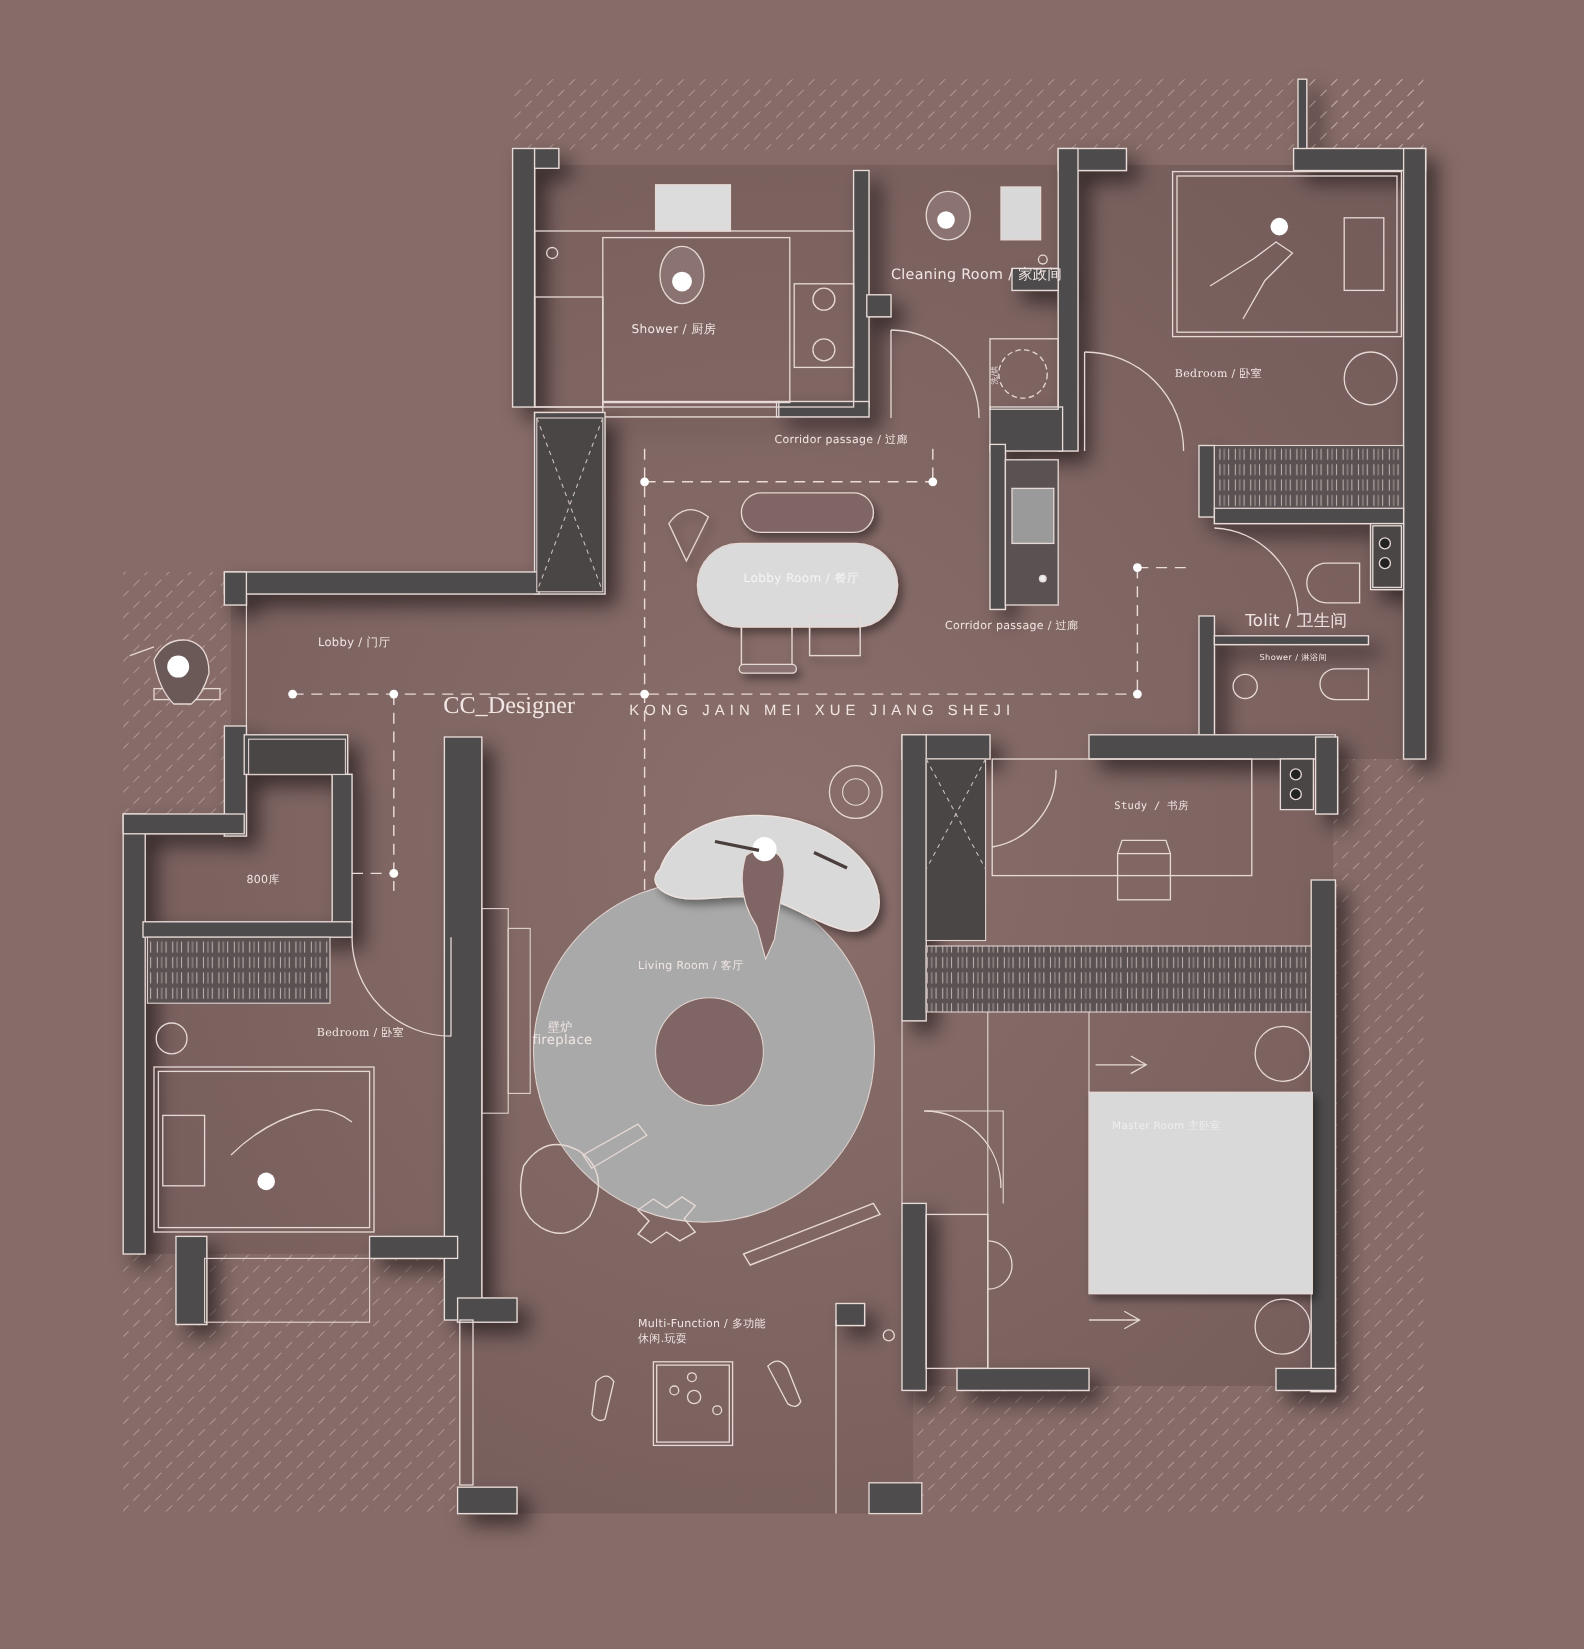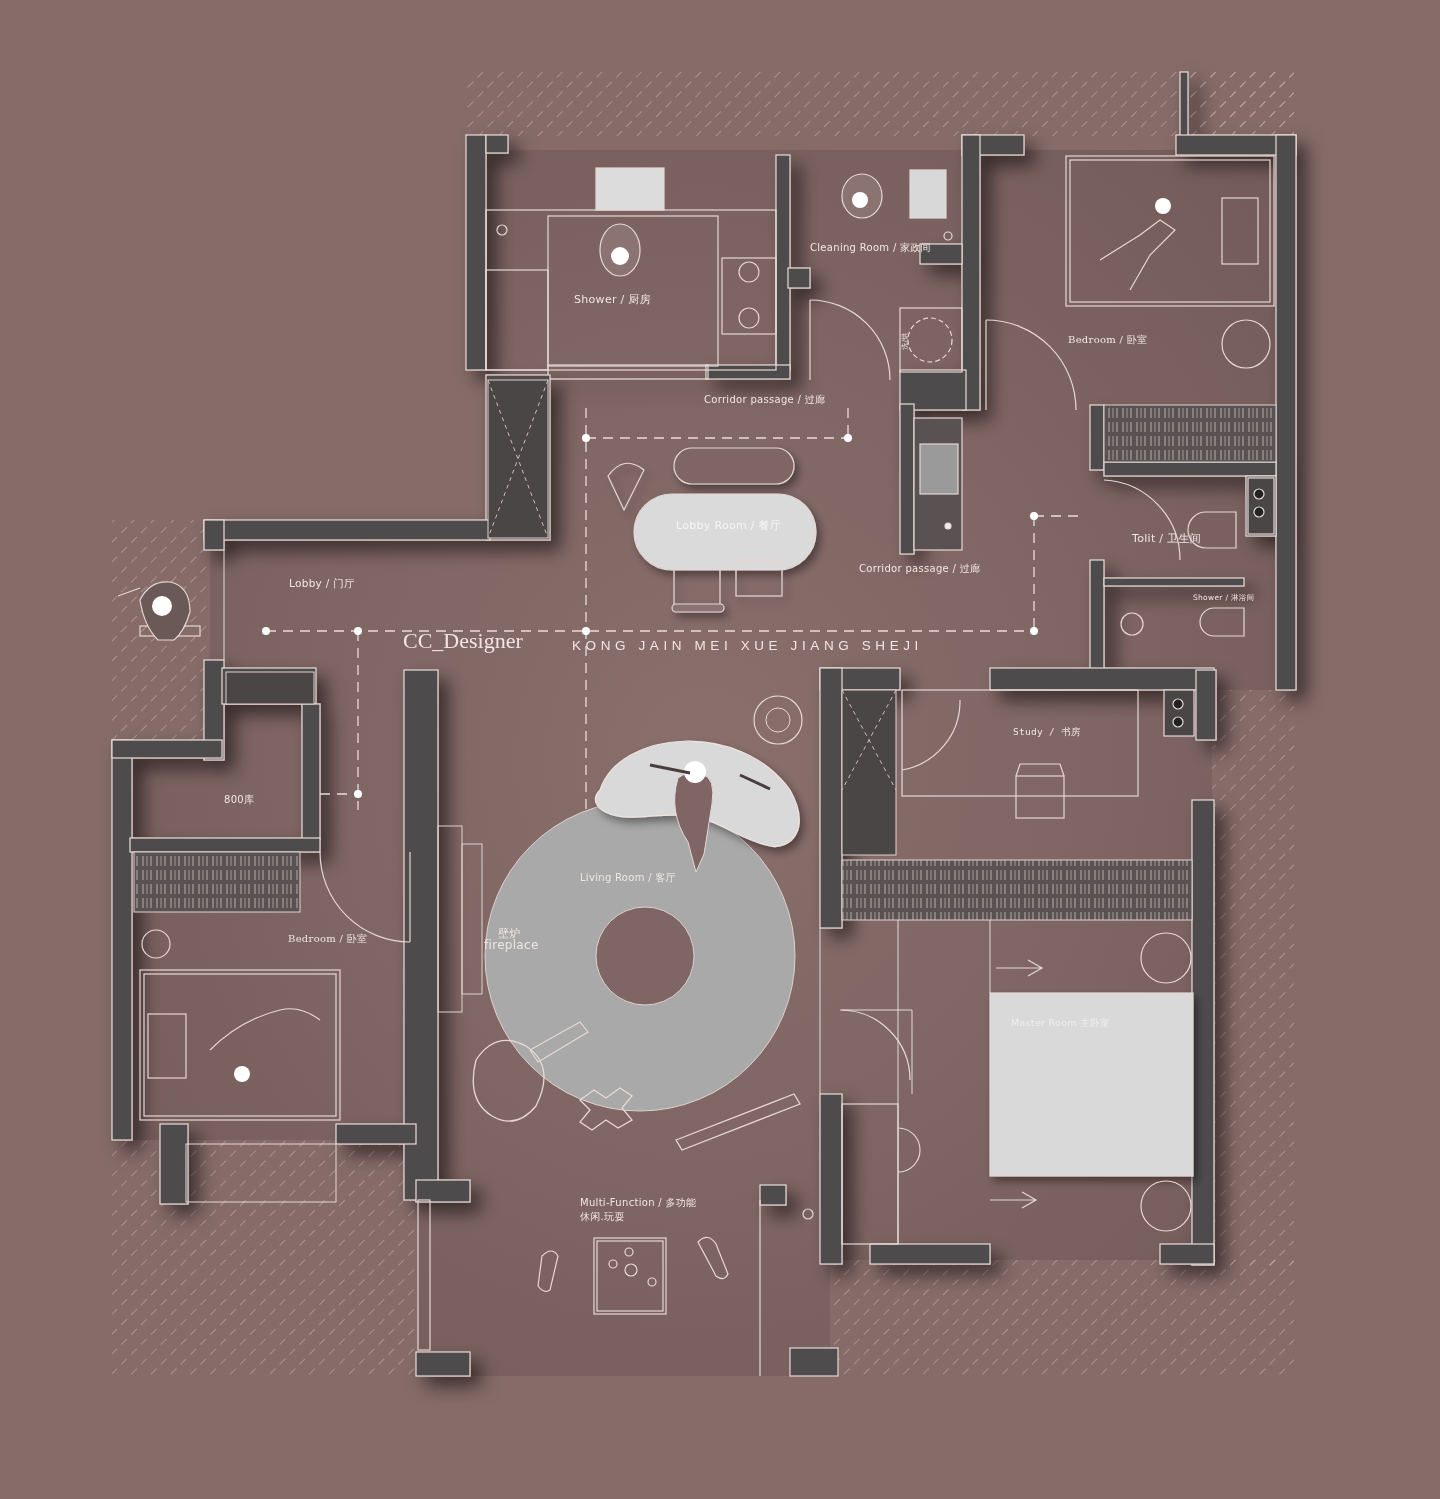--- a/index.html
+++ b/index.html
@@ -259,28 +259,28 @@
   </g>
 
   <g fill="none" stroke="#e6d8d4" stroke-width="1">
     <line x1="820" y1="928" x2="820" y2="1094"></line>
     <path d="M842,1010 h70 v84"></path>
     <line x1="224" y1="550" x2="224" y2="660"></line>
   </g>
 </svg>
 
 <div class="lbl" style="left:574px;top:292px;font-size:11px;">Shower  /  厨房</div>
-<div class="lbl" style="left:810px;top:241px;font-size:10px;">Cleaning Room / 家政间</div>
+<div class="lbl" style="left:810px;top:241px;font-size:13px;">Cleaning Room / 家政间</div>
 <div class="lbl" style="left:896px;top:336px;font-size:7px;transform:rotate(-90deg);">洗/烘</div>
 <div class="lbl serif" style="left:1068px;top:333px;font-size:10px;">Bedroom  /  卧室</div>
 <div class="lbl" style="left:704px;top:393px;font-size:10px;">Corridor passage / 过廊</div>
 <div class="lbl" style="left:676px;top:518px;font-size:11px;color:#f5f5f5;">Lobby  Room  /  餐厅</div>
 <div class="lbl" style="left:859px;top:562px;font-size:10px;">Corridor passage / 过廊</div>
-<div class="lbl" style="left:1132px;top:531px;font-size:11px;">Tolit  /  卫生间</div>
-<div class="lbl" style="left:1145px;top:593px;font-size:7.5px;margin-left:48px;">Shower / 淋浴间</div>
+<div class="lbl" style="left:1132px;top:555px;font-size:15px;">Tolit  /  卫生间</div>
+<div class="lbl" style="left:1145px;top:593px;font-size:7.5px;">Shower / 淋浴间</div>
 <div class="lbl" style="left:289px;top:577px;font-size:10.5px;">Lobby   /  门厅</div>
 <div class="lbl" style="left:224px;top:793px;font-size:10px;">800库</div>
 <div class="lbl mono" style="left:1013px;top:726px;font-size:9.5px;">Study  /  书房</div>
 <div class="lbl" style="left:580px;top:871px;font-size:10px;">Living Room / 客厅</div>
 <div class="lbl" style="left:498px;top:926px;font-size:11px;">壁炉</div>
 <div class="lbl" style="left:484px;top:938px;font-size:12px;">fireplace</div>
 <div class="lbl serif" style="left:288px;top:932px;font-size:10px;">Bedroom  /  卧室</div>
 <div class="lbl" style="left:1011px;top:1017px;font-size:9.5px;color:#eeeeee;">Master Room  主卧室</div>
 <div class="lbl" style="left:580px;top:1196px;font-size:10px;">Multi-Function / 多功能</div>
 <div class="lbl" style="left:580px;top:1210px;font-size:10px;">休闲.玩耍</div>

